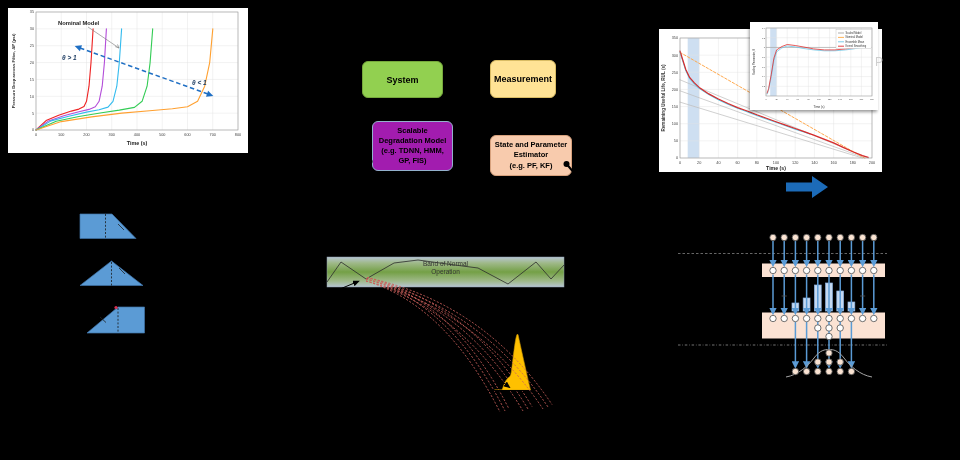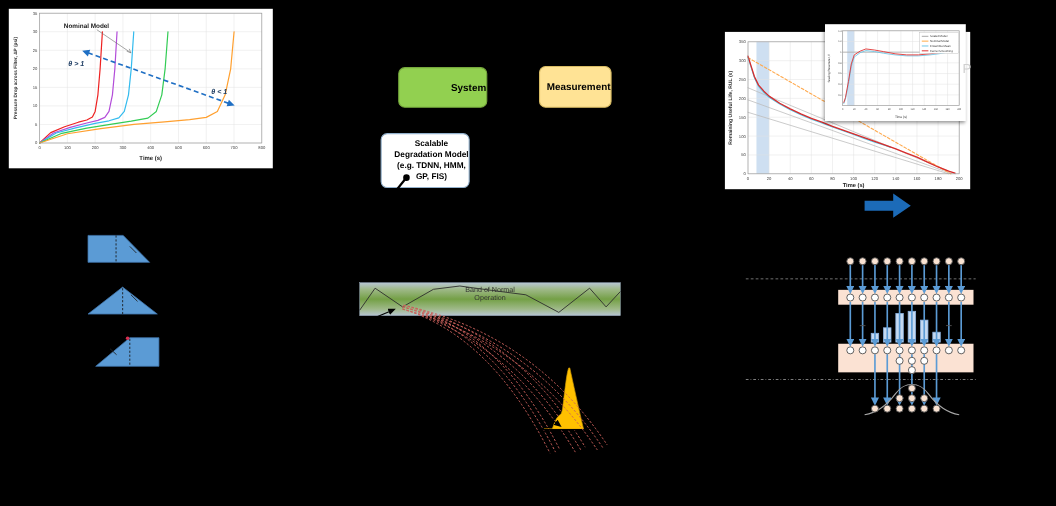--- a/index.html
+++ b/index.html
@@ -5,25 +5,25 @@
   *{margin:0;padding:0;box-sizing:border-box}
   html,body{background:#000}
   body{width:960px;height:460px;position:relative;font-family:"Liberation Sans",sans-serif;overflow:hidden}
   .canvas{position:absolute;left:0;top:0;width:960px;height:460px;background:#000}
   .panel{position:absolute;background:#fff;z-index:2}
   #plot1-panel{left:8px;top:8px;width:240px;height:145px}
   #rul-panel{left:659px;top:29px;width:223px;height:143px}
   #inset-panel{left:750px;top:22px;width:128px;height:88px;z-index:3;box-shadow:-1px 2px 3px rgba(0,0,0,.4)}
   #overlay{position:absolute;left:0;top:0;z-index:1}
   #pins{position:absolute;left:0;top:0;z-index:4;pointer-events:none}
-  .box{position:absolute;z-index:2;border-radius:6px;display:flex;align-items:center;justify-content:flex-end;
+  .box{position:absolute;z-index:2;border-radius:6px;display:flex;align-items:center;justify-content:center;
        text-align:center;font-weight:bold;color:#000;white-space:pre-line}
   #box-system{left:362px;top:61px;width:81px;height:37px;background:#92D050;border:1px solid #76A83C;font-size:9px}
   #box-measurement{left:490px;top:60px;width:66px;height:38px;background:#FFE395;border:1px solid #D9BC64;font-size:9px}
-  #box-degradation{left:346px;top:121px;width:81px;height:50px;background:#ffffff;border:1px solid #93B1CC;font-size:7.5px;line-height:1.35}
+  #box-degradation{left:372px;top:121px;width:81px;height:50px;background:#a21caf;border:1px solid #93B1CC;font-size:7.5px;line-height:1.35}
   #box-estimator{left:490px;top:135px;width:82px;height:41px;background:#F8CBAD;border:1px solid #D7A17D;font-size:7.5px;line-height:1.35}
   #band-label{position:absolute;left:327px;top:260px;width:237px;z-index:2;text-align:center;
        font-size:6.5px;line-height:1.25;color:#333;white-space:pre-line}
   #stray-p{position:absolute;left:875px;top:55px;z-index:4;color:#cfcfcf;font-size:12px}
   svg text{font-family:"Liberation Sans",sans-serif}
 </style>
 </head>
 <body>
 
 <div class="canvas">
@@ -226,20 +226,23 @@
       <text x="129" y="137" text-anchor="middle" font-size="5.4" font-weight="bold" fill="#222">Time (s)</text>
     </svg>
   </div>
 
   <div class="box" id="box-system"><span>System</span></div>
   <div class="box" id="box-measurement"><span>Measurement</span></div>
   <div class="box" id="box-degradation"><span>Scalable
 Degradation Model
 (e.g. TDNN, HMM,
 GP, FIS)</span></div>
+  <div class="box" id="box-estimator"><span>State and Parameter
+Estimator
+(e.g. PF, KF)</span></div>
 
   <div id="band-label">Band of Normal
 Operation</div>
 
   <div class="panel" id="rul-panel">
     <svg width="223" height="143" viewBox="0 0 223 143">
       <g id="rul-chart">
           <rect x="28.7" y="9" width="11.5" height="120" fill="#C5D9EE" opacity="0.85"></rect>
           <line x1="21" y1="129" x2="21" y2="9" stroke="#e3e3e3" stroke-width="0.45"></line>
           <text x="21" y="134.5" font-size="3.8" text-anchor="middle" fill="#444">0</text>

